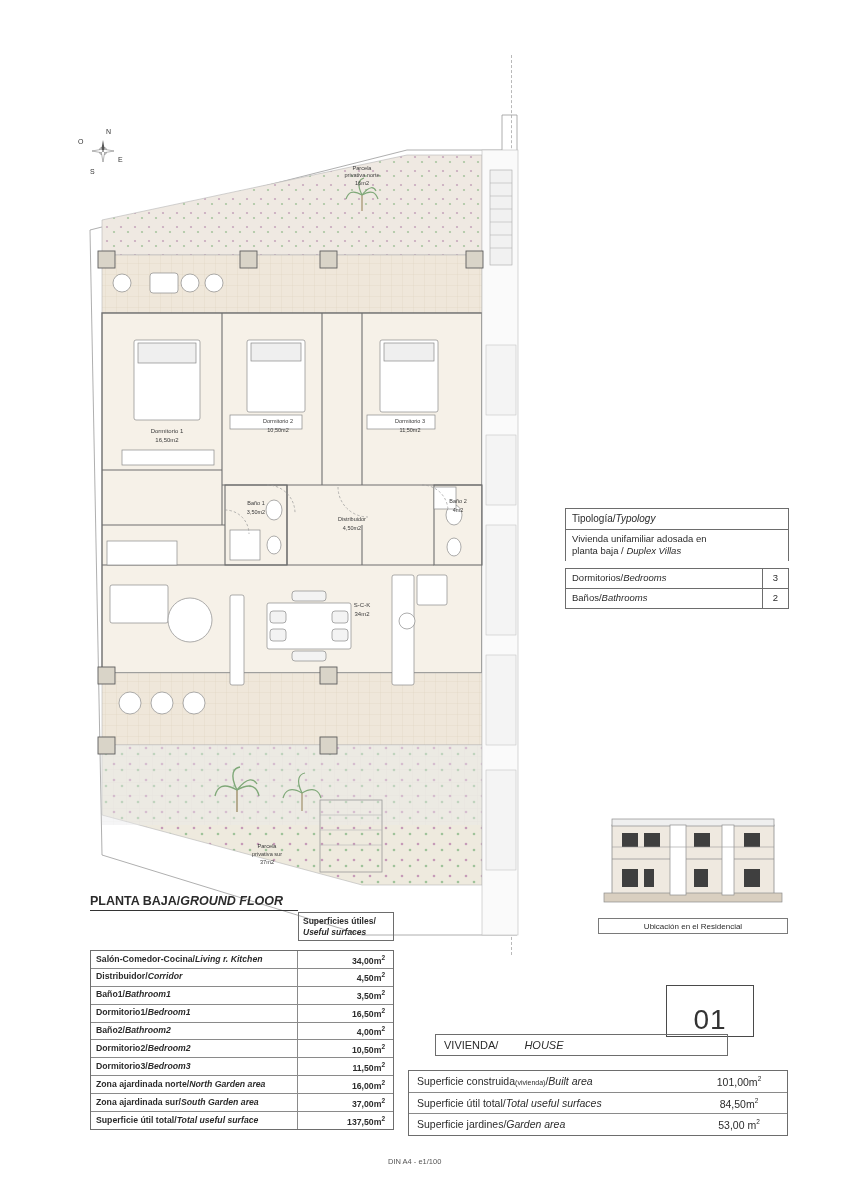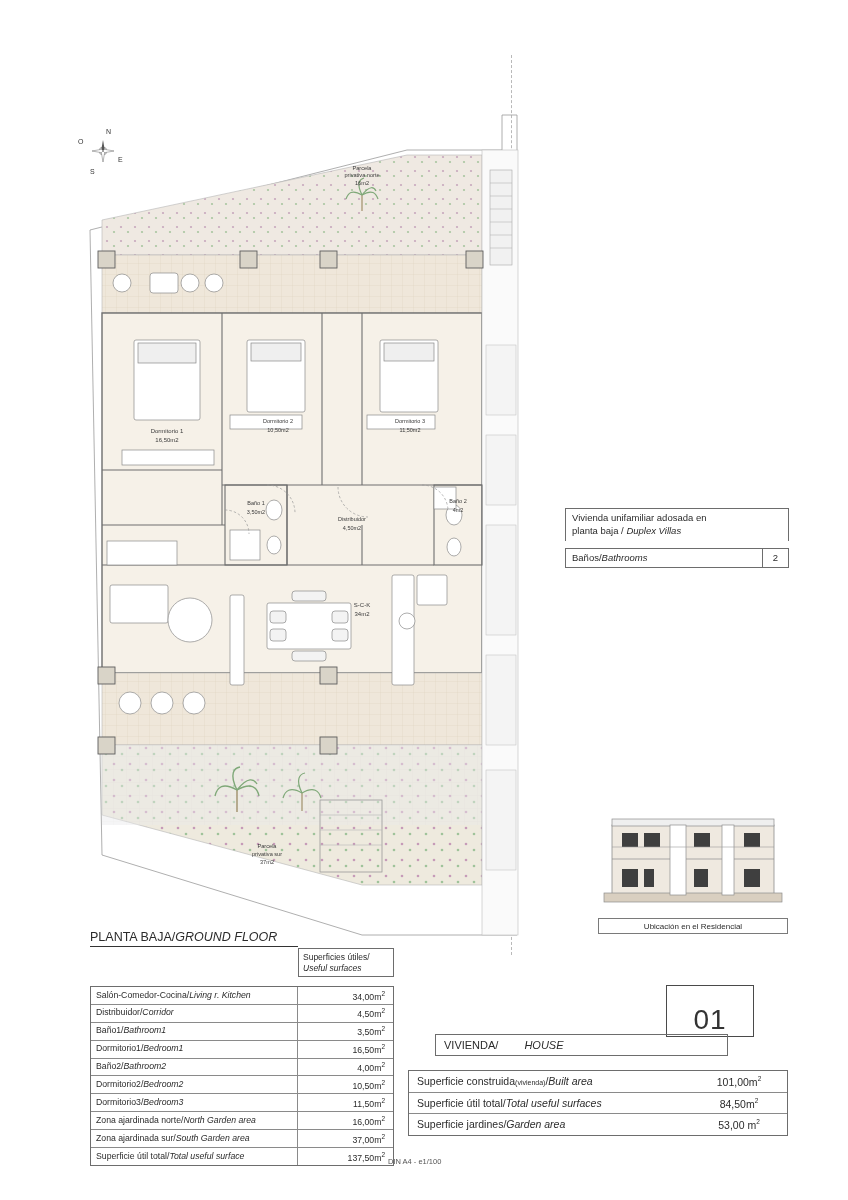--- a/index.html
+++ b/index.html
@@ -42,21 +42,21 @@
   
   .badge { position:absolute; left:666px; top:985px; width:88px; height:52px;
            border:1.1px solid #4a4a4a; display:flex; align-items:flex-end; justify-content:center;
            font-size:28px; letter-spacing:1px; color:#333; }
   .vivienda { position:absolute; left:435px; top:1034px; width:293px; height:22px;
               border:0.8px solid #6d6d6d; display:flex; align-items:center; padding-left:8px;
               font-size:11px; }
   .vivienda .it { font-style:italic;margin-left:26px; }
 
   
-  .gf { position:absolute; left:90px; top:930px; width:304px; }
+  .gf { position:absolute; left:90px; top:894px; width:304px;font-weight:bold; }
   .gf-title { width:208px; border-bottom:1.6px solid #333; font-size:12.5px; padding-bottom:2px; }
   .gf-title .it { font-style:italic; }
   .gf-head { position:absolute; left:208px; top:18px; width:96px; border:0.8px solid #6d6d6d;
              font-size:8.5px; line-height:1.25; padding:3px 4px; }
   .gf-head .it { font-style:italic; }
   .gf-table { position:absolute; left:0; top:56px; width:304px; border:0.8px solid #6d6d6d; }
   .gf-table .r { display:flex; border-bottom:0.6px solid #8a8a8a; font-size:8.7px;gap:8px; }
   .gf-table .r:last-child { border-bottom:none; }
   .gf-table .r .c1 { flex:1; padding:2.5px 5px; white-space:nowrap; overflow:hidden; }
   .gf-table .r .c2 { width:96px; text-align:right; padding:2.5px 8px 2.5px 4px; border-left:0.6px solid #8a8a8a; }
@@ -298,25 +298,34 @@
       <text x="300" y="561" font-size="6">34m2</text>
 
       <text x="205" y="793" font-size="5.6">Parcela</text>
       <text x="205" y="801" font-size="5.6">privativa sur</text>
       <text x="205" y="809" font-size="5.6">37m2</text>
     </g>
   </svg>
   </div>
 
   <div class="typology">
+    <div class="row hdr">
+      <span>Tipología/</span><span class="it">Typology</span>
+    </div>
     <div class="row">
       <span>Vivienda unifamiliar adosada en</span><br>
       <span>planta baja / </span><span class="it">Duplex Villas</span>
     </div>
     <div class="sep"></div>
+    <div class="row kv" style="padding:0;">
+      <span class="k">
+        <span>Dormitorios/</span><span class="it">Bedrooms</span>
+      </span>
+      <span class="v">3</span>
+    </div>
     <div class="row kv" style="padding:0;">
       <span class="k">
         <span>Baños/</span><span class="it">Bathrooms</span>
       </span>
       <span class="v">2</span>
     </div>
   </div>
 
   <div class="elev">
     <svg width="190" height="105" viewBox="0 0 190 105">

